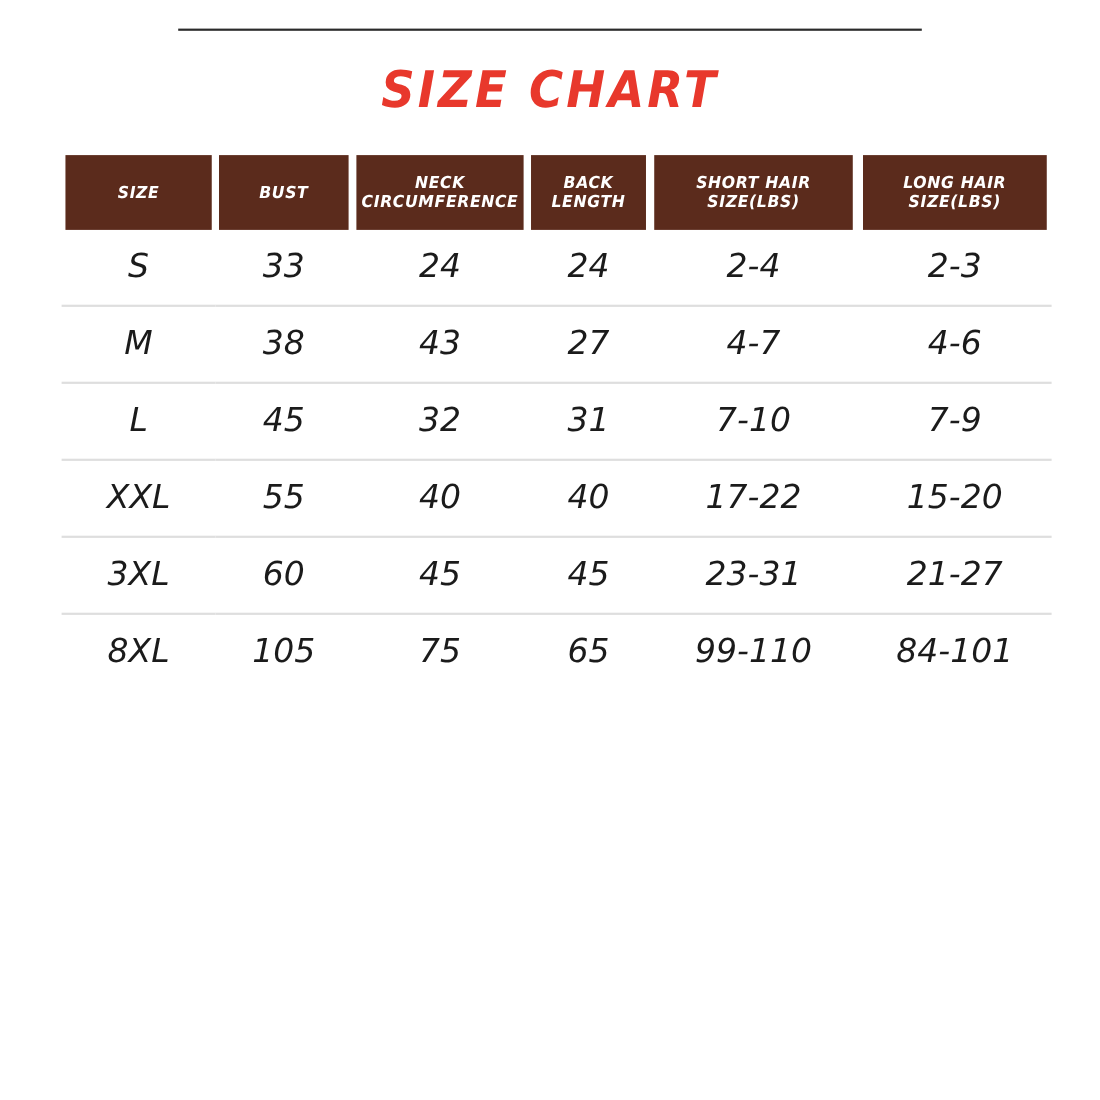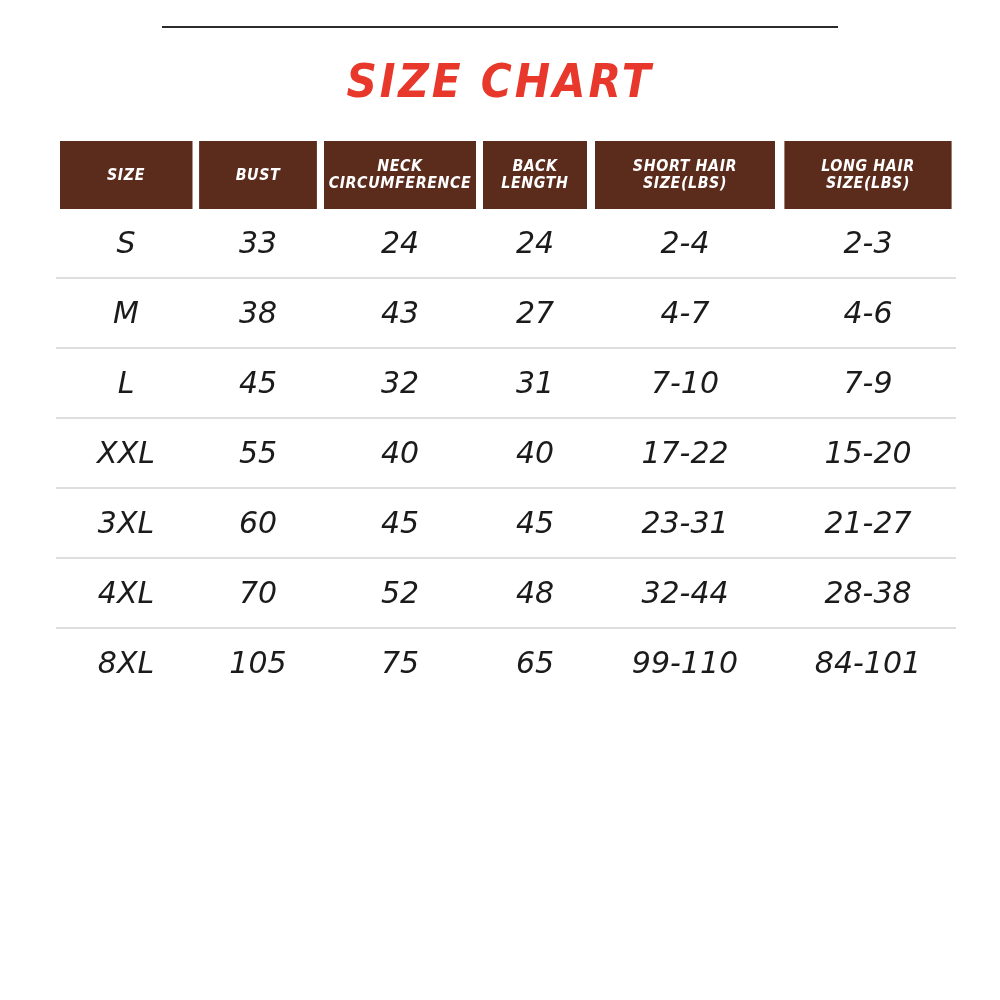--- a/index.html
+++ b/index.html
@@ -166,28 +166,20 @@
         </tr>
         <tr>
           <td>3XL</td>
           <td>60</td>
           <td>45</td>
           <td>45</td>
           <td>23-31</td>
           <td>21-27</td>
         </tr>
         <tr>
-          <td>4XL</td>
-          <td>70</td>
-          <td>52</td>
-          <td>48</td>
-          <td>32-44</td>
-          <td>28-38</td>
-        </tr>
-        <tr>
           <td>8XL</td>
           <td>105</td>
           <td>75</td>
           <td>65</td>
           <td>99-110</td>
           <td>84-101</td>
         </tr>
       </tbody>
     </table>
   </div>

